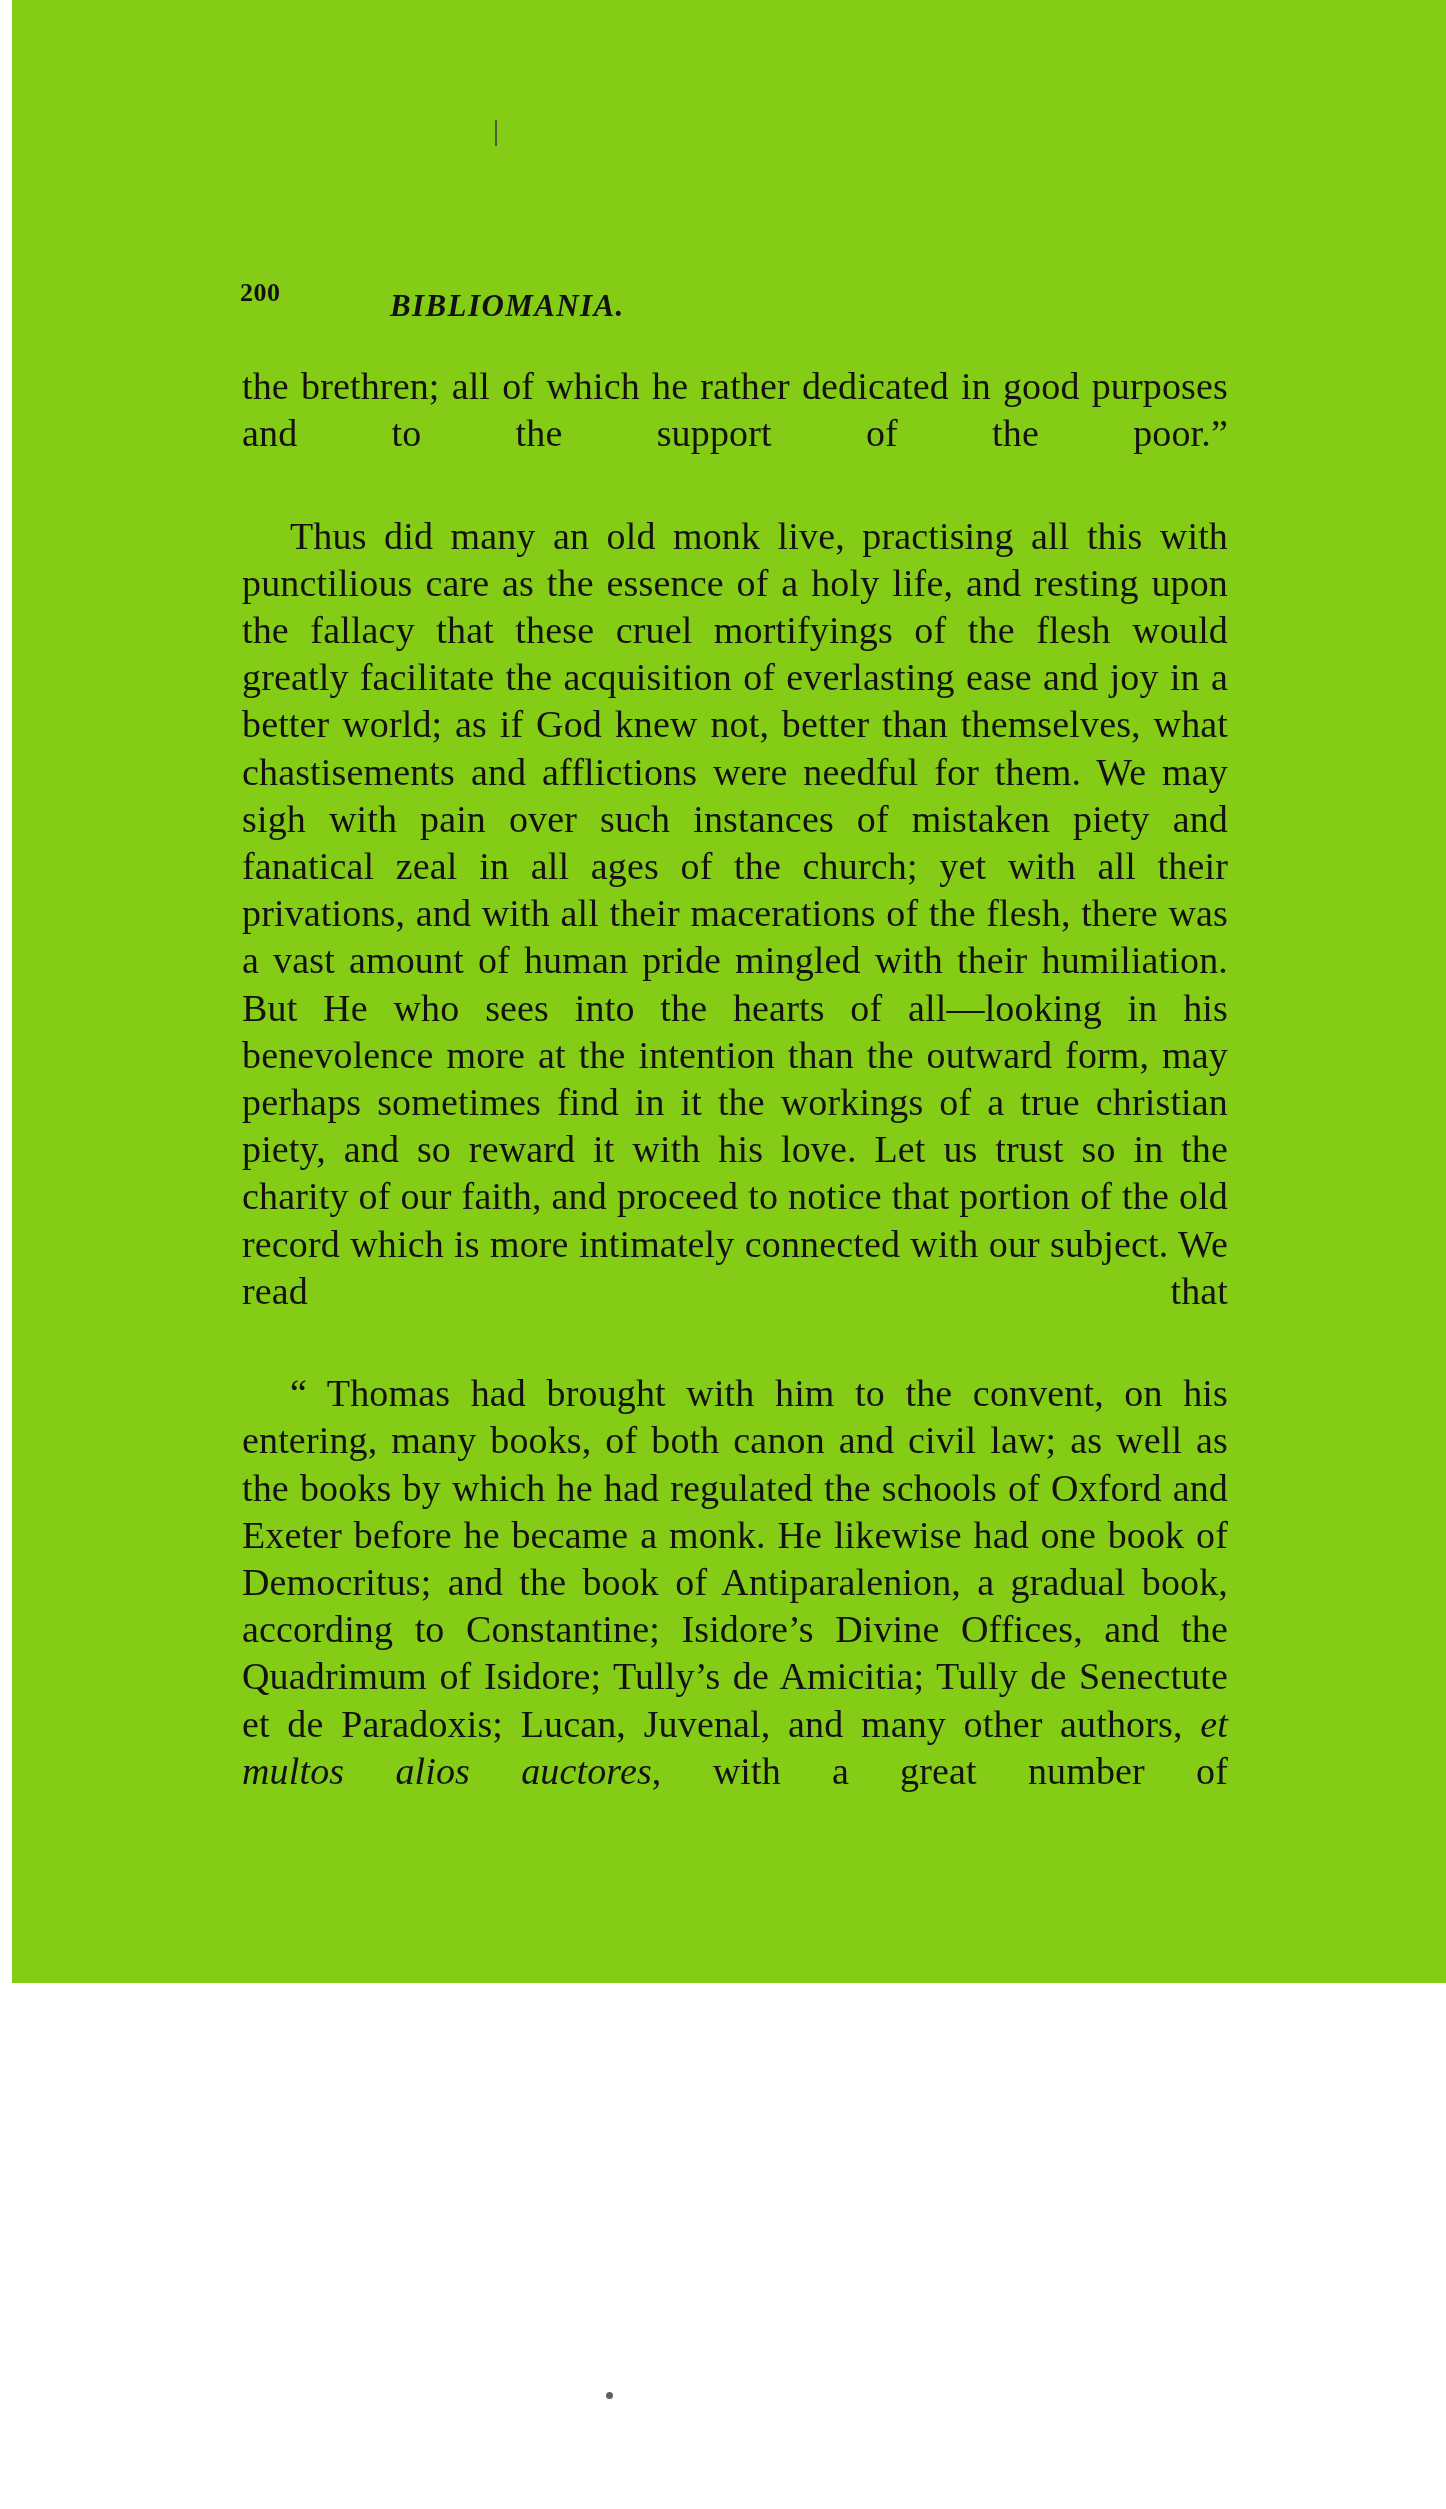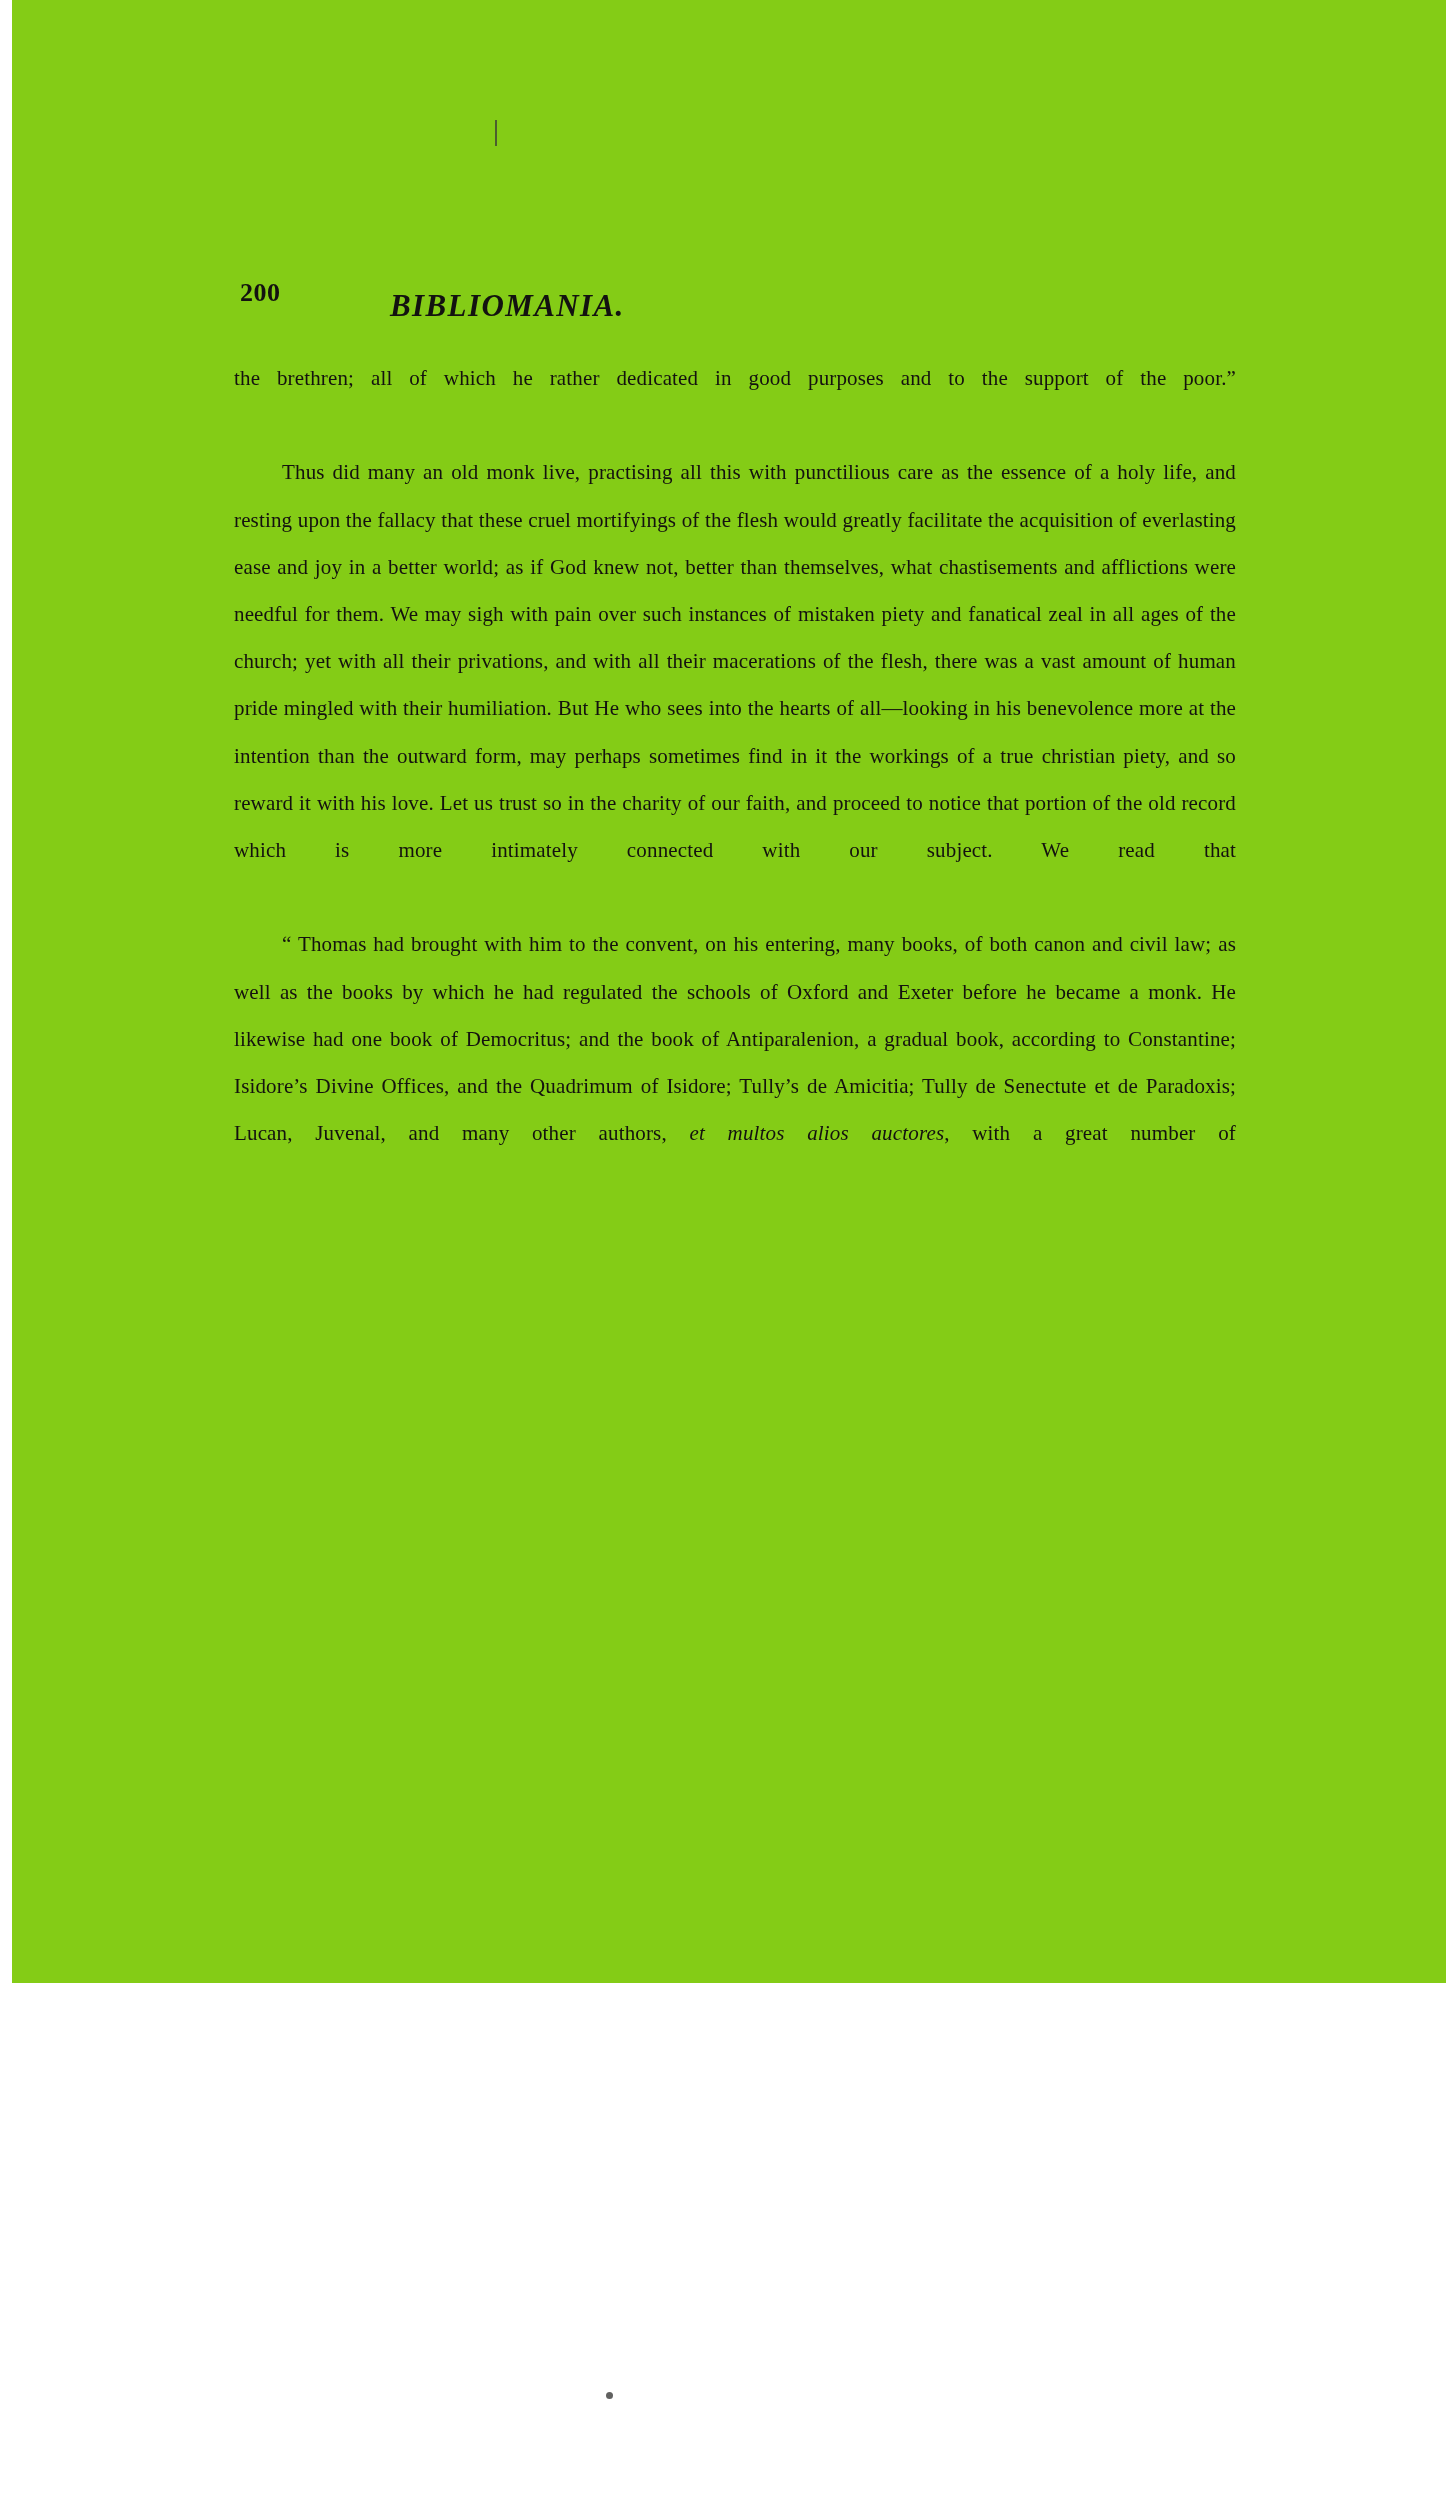--- a/index.html
+++ b/index.html
@@ -69,23 +69,23 @@
     color: #131210;
     margin-top: 14px;
   }
   .textblock {
     position: absolute;
     left: 222px;
     top: 355px;
     width: 1002px;
   }
   p.para {
-    margin: 0;
+    margin: 8px;
     padding: 0;
-    font-size: 21px;
+    font-size: 38px;
     line-height: 47.2px;
     text-align: justify;
     text-justify: inter-word;
     color: #14120f;
     letter-spacing: 0.15px;
   }
   p.para.indent {
     text-indent: 48px;
   }
   

